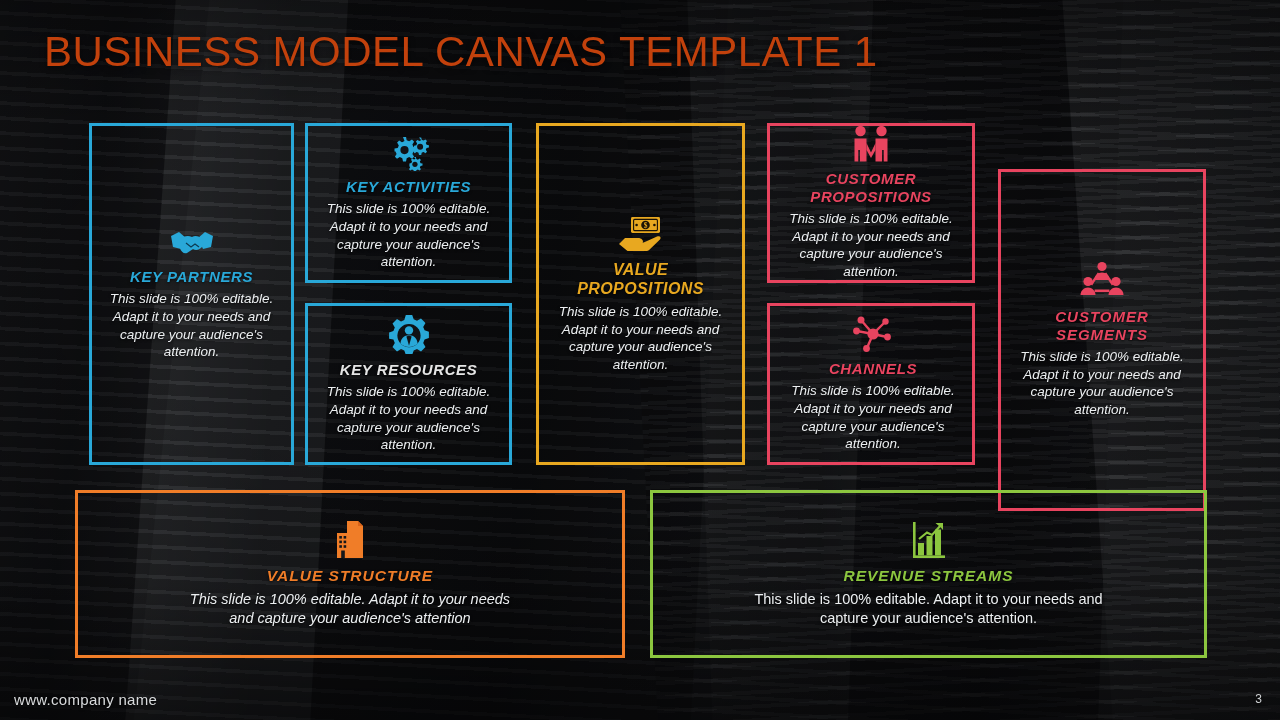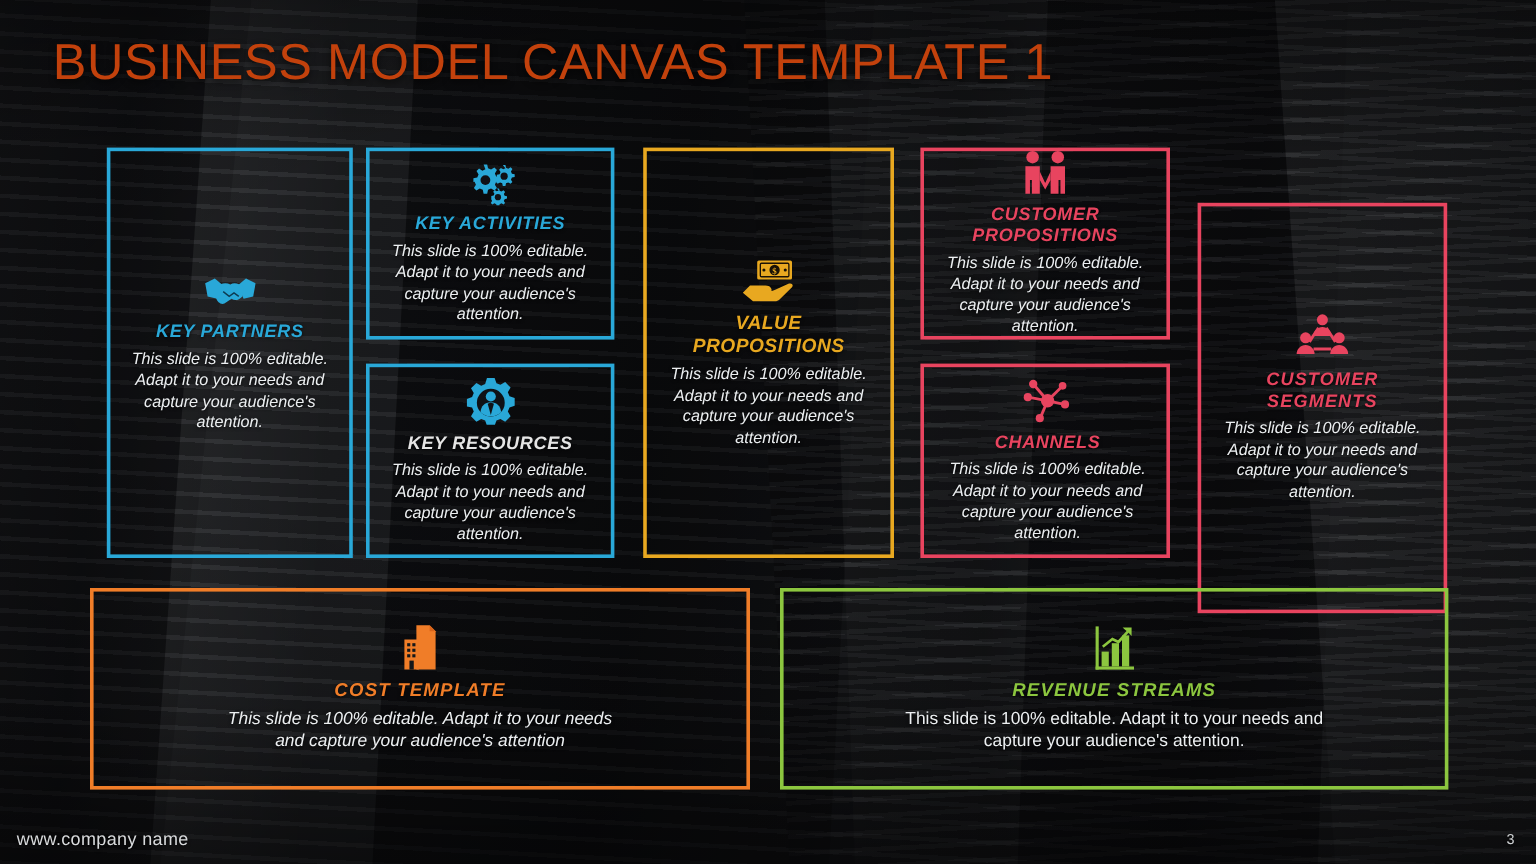--- a/index.html
+++ b/index.html
@@ -277,21 +277,21 @@
             <rect x="10.6" y="16" width="2.6" height="2.6"></rect>
             <rect x="6.3" y="20.6" width="2.6" height="2.6"></rect>
             <rect x="10.6" y="20.6" width="2.6" height="2.6"></rect>
             <rect x="6.3" y="25.2" width="2.6" height="2.6"></rect>
             <rect x="10.6" y="25.2" width="2.6" height="2.6"></rect>
             <rect x="8.2" y="30.5" width="3.6" height="7.5"></rect>
           </g>
         </g>
       </svg>
     </span>
-    <h3 style="color: rgb(240, 125, 40);">COST TEMPLATE</h3>
+    <h3 style="color: rgb(240, 125, 40);">VALUE STRUCTURE</h3>
     <p>This slide is 100% editable.  Adapt it to your needs and capture your audience's attention</p>
   </div>
 
   <div class="panel wide" id="p-revenue-streams" style="border-color: rgb(140, 198, 63);">
     <span class="icon">
       <svg width="36" height="40" viewBox="0 0 36 40">
         <g fill="#8cc63f">
           <rect x="2" y="2" width="2.6" height="36"></rect>
           <rect x="2" y="35.4" width="32" height="2.6"></rect>
           <rect x="7" y="23" width="6" height="12.4"></rect>

